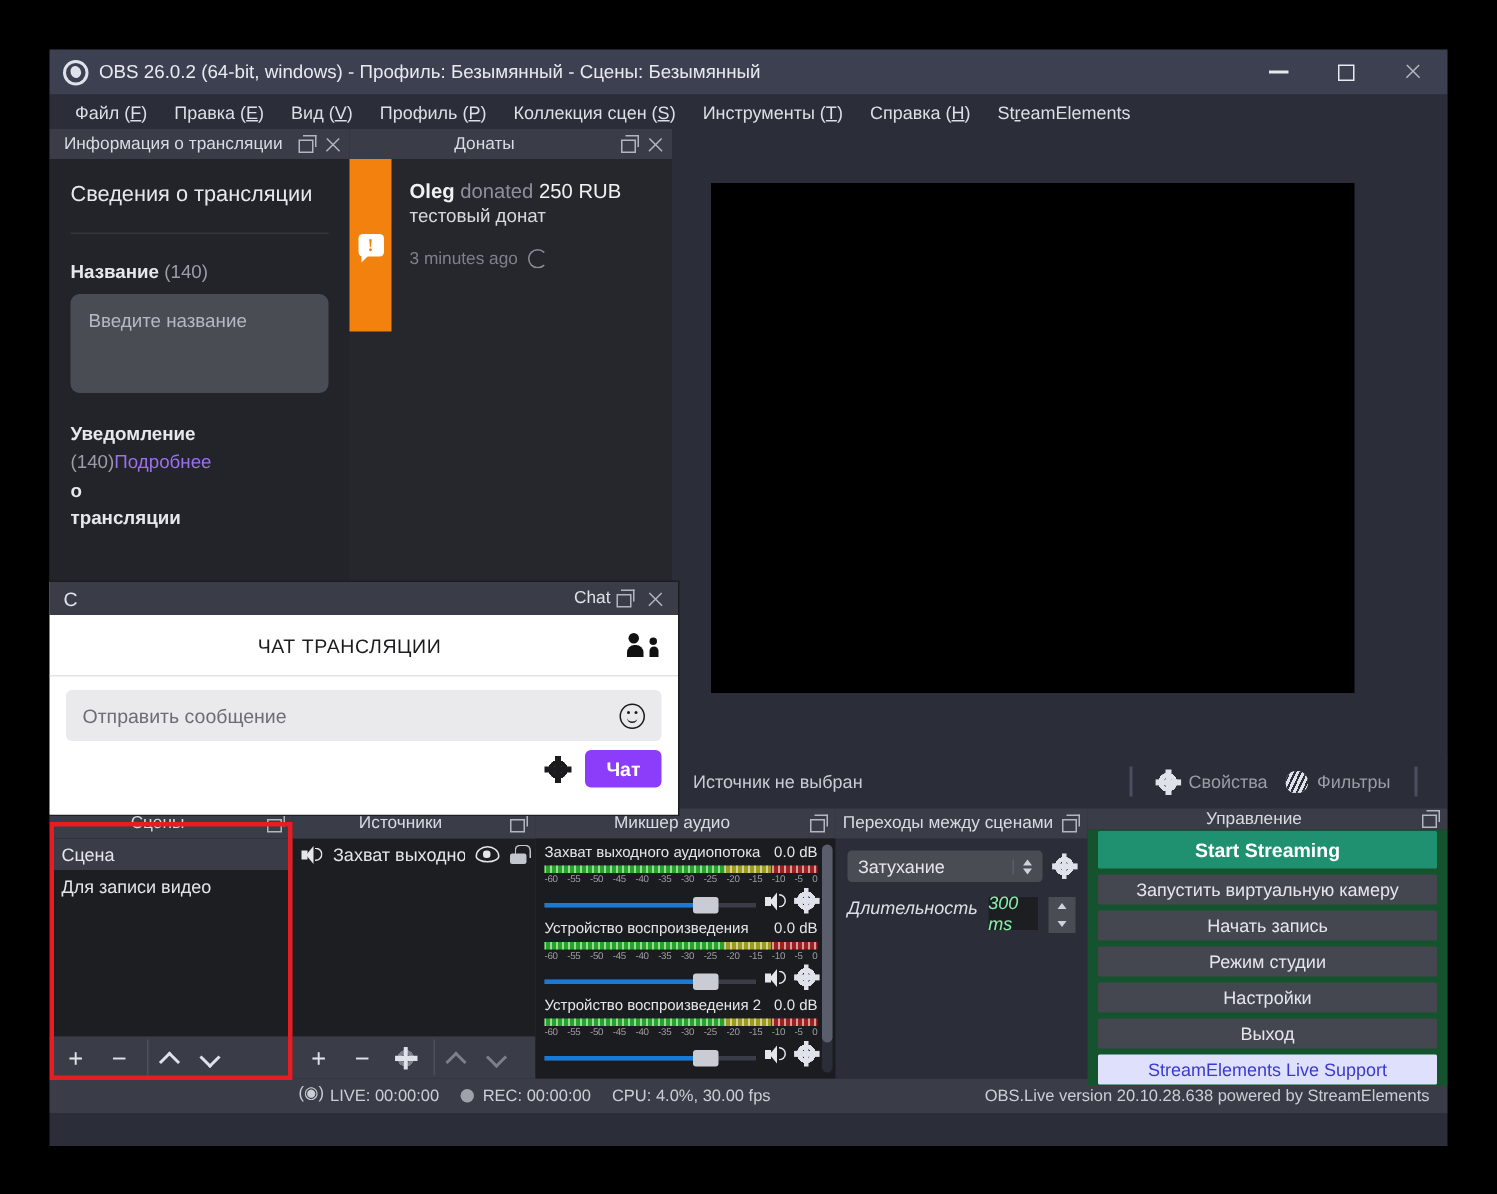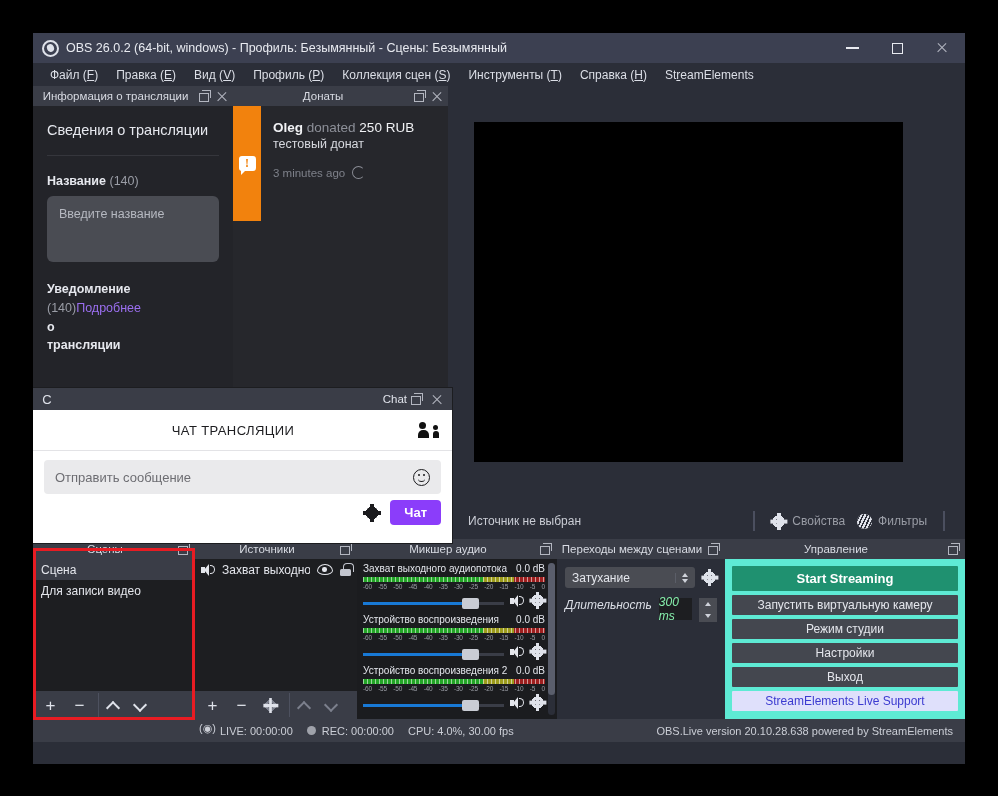--- a/index.html
+++ b/index.html
@@ -134,21 +134,21 @@
 
   
   .preview-wrap { flex: 1; background: #2b2e38; position: relative; }
   .preview-canvas {
     position: absolute; left: 26px; top: 36px;
     width: 429px; height: 340px; background: #000;
   }
 
   
   .srcbar {
-    position: absolute; left: 10px; bottom: 0; right: 0; height: 36px;
+    position: absolute; left: 4px; bottom: 0; right: 0; height: 36px;
     background: #2b2e38; display: flex; align-items: center;
     color: #c9ccd4; font-size: 12px; padding: 0 10px 0 10px;
   }
   .srcbar .nosrc { flex: 1; }
   .sb-sep { width: 2px; height: 20px; background: #4b4f5f; margin: 0 10px; }
   .sb-btn { display: flex; align-items: center; gap: 6px; color: #9a9da6; padding: 0 6px; }
   .gear {
     width: 15px; height: 15px; display: inline-block; position: relative;
     background: radial-gradient(circle at 50% 50%, transparent 0 3.2px, #dfe2ea 3.3px 6.2px, transparent 6.3px);
   }
@@ -291,21 +291,21 @@
     background: #1d1e21; color: #86efac; font-size: 12px;
     height: 22px; width: 62px; display: flex; align-items: center; justify-content: center;
   }
   .dur-spin { display: flex; flex-direction: column; }
   .dur-spin div {
     width: 18px; height: 12px; background: #4a4c53;
     display: flex; align-items: center; justify-content: center;
   }
 
   
-  .ctrlbody { flex: 1; background: #5eead4; padding: 7px 7px; display: flex; flex-direction: column; gap: 4px; }
+  .ctrlbody { flex: 1; background: #14532d; padding: 1px 7px; display: flex; flex-direction: column; gap: 4px; }
   .cbtn {
     height: 20px; background: #44474f; color: #e4e6ec; font-size: 12px;
     display: flex; align-items: center; justify-content: center; border-radius: 1px;
   }
   .cbtn.start { background: #1f9170; color: #ffffff; font-weight: bold; height: 25px; font-size: 13px; }
   .cbtn.se { background: #dfe0fb; color: #3b3ad0; }
 
   
   .statusbar {
     height: 23px; background: #3a3d47; display: flex; align-items: center;
@@ -740,20 +740,21 @@
     <div class="bdock d-ctrl">
       <div class="dockhdr">
         <div class="dt">Управление</div>
         <div class="dockicons">
             <span class="ic-float"></span>
           </div>
       </div>
       <div class="ctrlbody">
         <div class="cbtn start">Start Streaming</div>
         <div class="cbtn">Запустить виртуальную камеру</div>
+        <div class="cbtn">Начать запись</div>
         <div class="cbtn">Режим студии</div>
         <div class="cbtn">Настройки</div>
         <div class="cbtn">Выход</div>
         <div class="cbtn se">StreamElements Live Support</div>
       </div>
     </div>
   </div>
 
   <div class="statusbar">
     <span class="sb-live">

